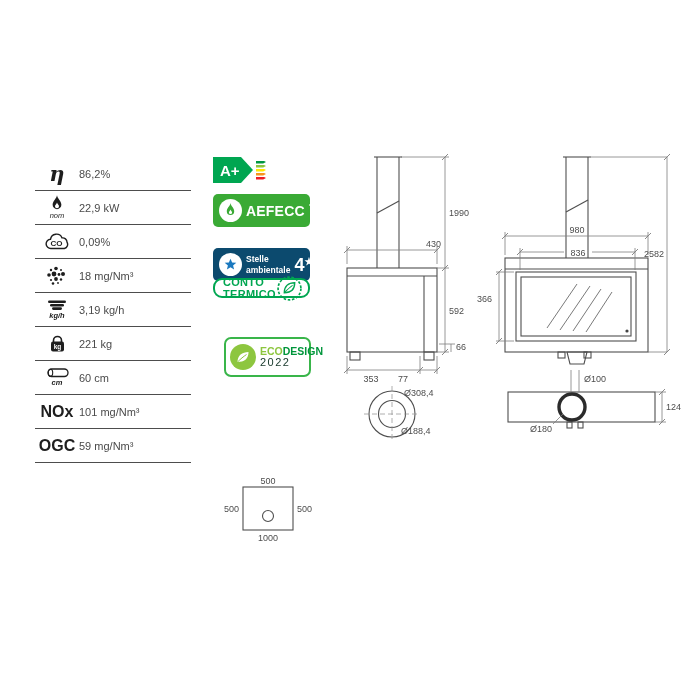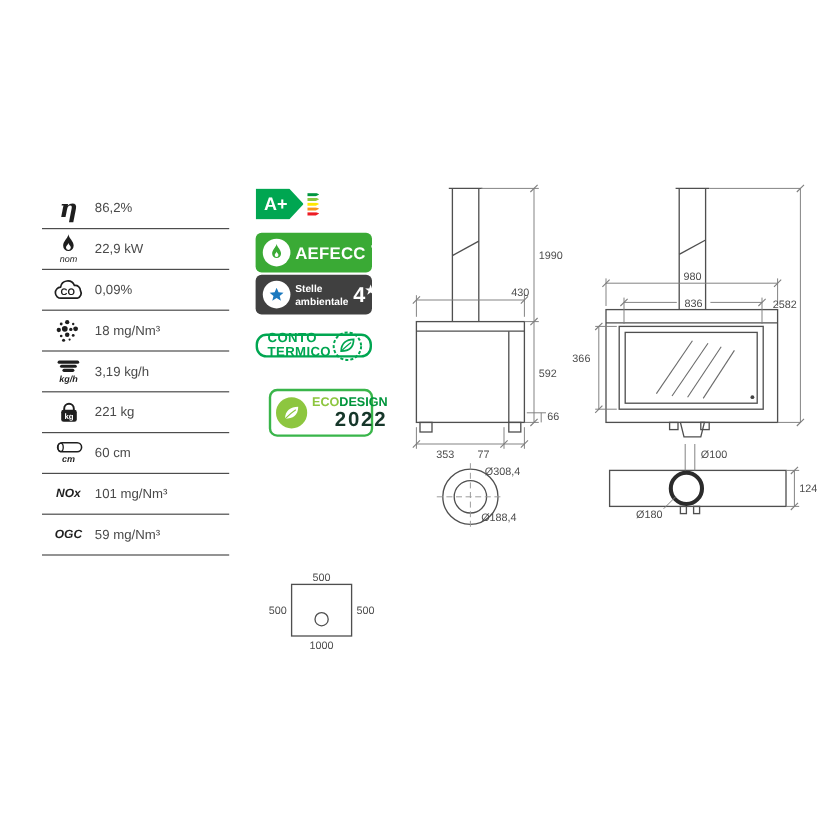--- a/index.html
+++ b/index.html
@@ -9,49 +9,49 @@
   
   .spec-table{position:absolute;left:35px;top:157px;width:156px;}
   .spec-row{display:flex;align-items:center;height:34px;border-bottom:1px solid #4d4d4d;box-sizing:border-box;}
   .spec-row.last{height:46px;border-bottom:none;}
   .icon-cell{width:44px;flex-shrink:0;display:flex;flex-direction:column;align-items:center;justify-content:center;line-height:1;}
   .val-cell{font-size:11px;color:#4a4a4a;white-space:nowrap;}
   .val-stack{display:flex;flex-direction:column;font-size:10.5px;color:#4a4a4a;line-height:1.35;}
   .eta{font-family:"DejaVu Serif",serif;font-style:italic;font-weight:bold;font-size:21px;color:#1e1e1e;}
   .icon-sub{font-size:7.5px;color:#1e1e1e;margin-top:1px;font-style:italic;}
   .icon-sub-bold{font-weight:bold;font-size:7.5px;}
-  .txt-ico{font-size:10px;font-weight:bold;color:#1e1e1e;font-style:italic;}
+  .txt-ico{font-size:16px;font-weight:bold;color:#1e1e1e;}
 
   
   .badges{position:absolute;left:213px;top:157px;width:100px;}
   .badge{position:absolute;width:97px;height:33px;border-radius:5px;display:flex;align-items:center;box-sizing:border-box;}
   .badge-aplus{position:absolute;top:0;left:0;height:26px;display:flex;align-items:stretch;}
   .aplus-arrow{width:40px;background:#00a651;color:#fff;font-weight:bold;font-size:15px;
                display:flex;align-items:center;padding-left:7px;box-sizing:border-box;
                clip-path:polygon(0 0,70% 0,100% 50%,70% 100%,0 100%);}
   .aplus-scale{display:flex;flex-direction:column;justify-content:center;gap:1px;margin-left:3px;}
   .aplus-scale span{width:10px;height:3px;clip-path:polygon(0 0,72% 0,100% 50%,72% 100%,0 100%);}
   .s1{background:#009640;} .s2{background:#8cc63f;} .s3{background:#ffe800;} .s4{background:#f7941d;} .s5{background:#ed1c24;}
   .badge-circle{width:23px;height:23px;border-radius:50%;background:#fff;display:flex;align-items:center;justify-content:center;flex-shrink:0;}
   .aefecc{top:37px;background:#3aaa35;padding:0 6px;gap:4px;}
   .aefecc-name{color:#fff;font-size:14px;font-weight:bold;letter-spacing:.2px;}
   .badge-rating{color:#fff;font-weight:bold;font-size:18px;display:flex;align-items:flex-start;margin-left:auto;line-height:1;}
   .badge-rating .star{font-size:10px;margin-top:1px;}
-  .stelle{top:72px;background:#404040;padding:0 6px;gap:4px;}
+  .stelle{top:91px;background:#0c4a6e;padding:0 6px;gap:4px;}
   .stelle-text{display:flex;flex-direction:column;color:#fff;font-size:8.5px;font-weight:bold;line-height:1.2;}
   .conto{top:121px;height:20px;background:#fff;border:2px solid #00a651;border-radius:9px;
          padding:0 5px 0 8px;justify-content:space-between;}
   .conto-text{display:flex;flex-direction:column;color:#00a651;font-weight:800;font-size:11px;line-height:1.1;letter-spacing:.3px;}
-  .eco{top:167px;left:11px;width:87px;height:40px;background:#fff;border:2px solid #39b54a;border-radius:7px;
+  .eco{top:180px;left:11px;width:87px;height:40px;background:#fff;border:2px solid #39b54a;border-radius:7px;
        padding:0 4px;gap:4px;}
   .eco-circle{width:26px;height:26px;border-radius:50%;background:#8dc63f;display:flex;align-items:center;justify-content:center;flex-shrink:0;}
   .eco-text{display:flex;flex-direction:column;line-height:1.05;}
   .eco-line1{font-size:10.5px;font-weight:800;}
   .eco-w{color:#8dc63f;} .design-w{color:#00953b;}
-  .eco-year{font-size:17px;font-weight:700;color:#16372a;letter-spacing:1.5px;margin-left:19px;}
+  .eco-year{font-size:11px;font-weight:400;color:#16372a;letter-spacing:1.5px;}
 
   .drawings-svg{position:absolute;left:0;top:0;}
 </style>
 </head>
 <body>
 
 <div class="canvas">
 
   <div class="spec-table">
 

